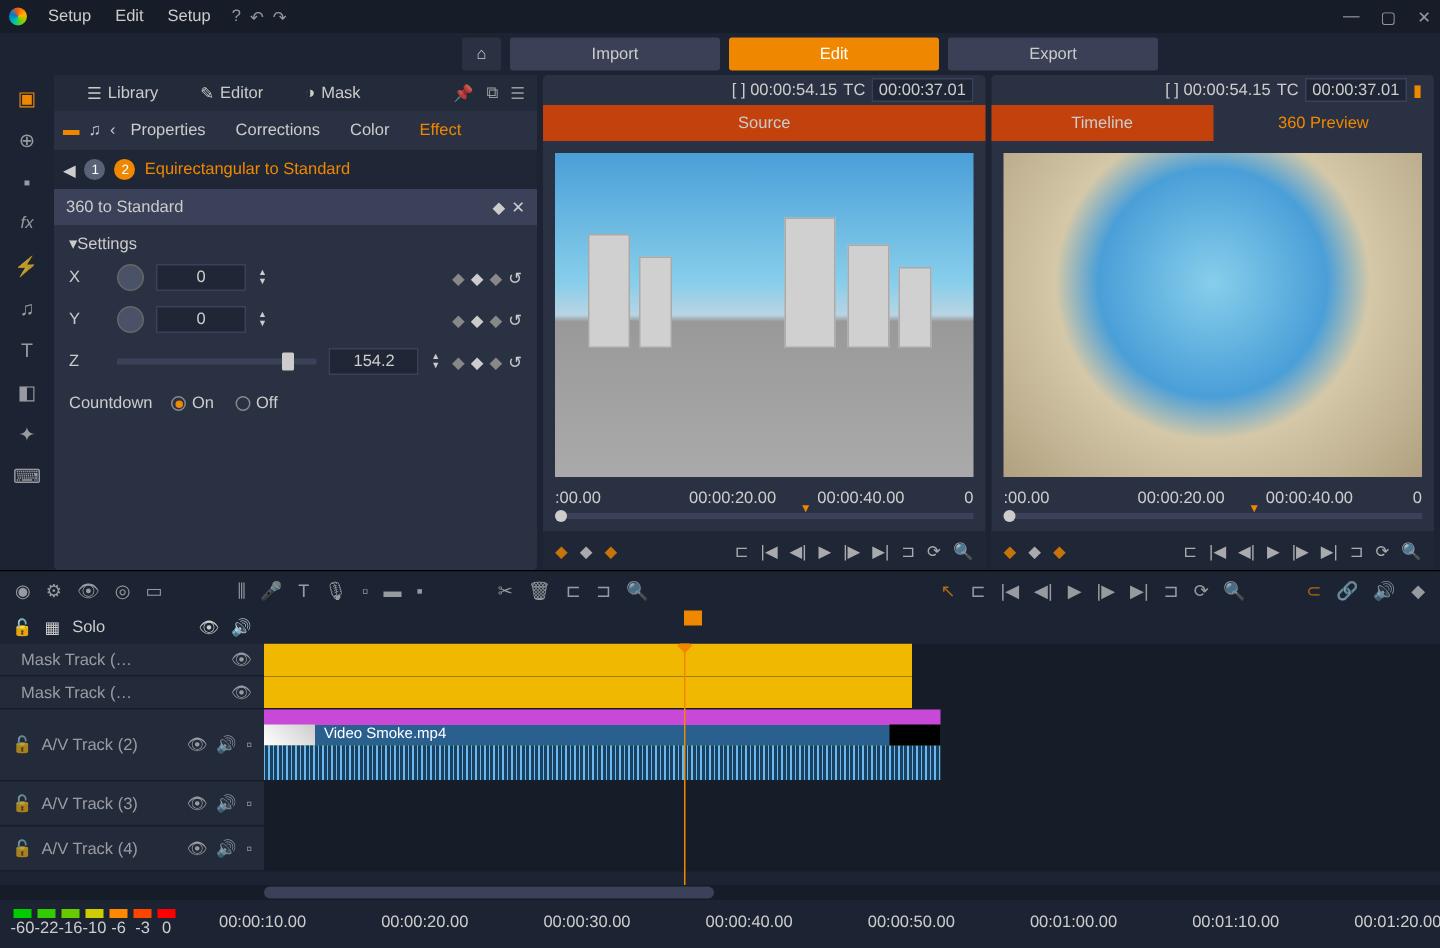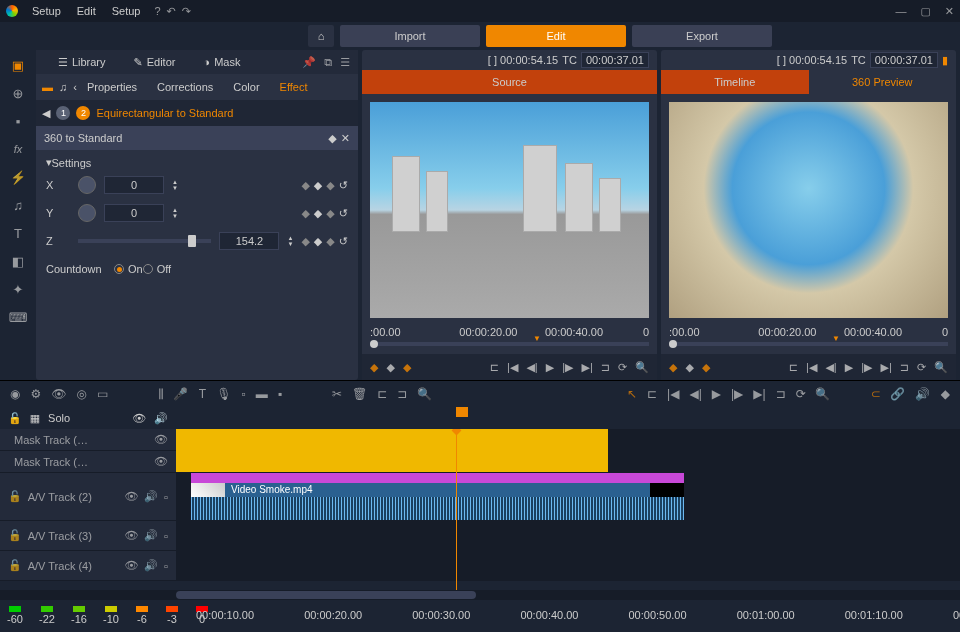--- a/index.html
+++ b/index.html
@@ -38,21 +38,21 @@
 .set-row{display:flex;align-items:center;height:28px;gap:8px}
 .set-row .lbl{width:24px}
 .knob{width:18px;height:18px;border-radius:50%;background:#4a5268;border:1px solid #666}
 .numbox{width:60px;height:18px;background:#1f2635;display:flex;align-items:center;justify-content:center;border:1px solid #3a4158}
 .spin{display:flex;flex-direction:column;gap:1px}
 .spin span{font-size:6px;line-height:5px;cursor:pointer}
 .diamonds{margin-left:auto;display:flex;gap:4px;color:#f08700;font-size:9px}
 .diamonds .g{color:#888}
 .slider{flex:1;height:4px;background:#3a4158;position:relative}
 .slider .h{position:absolute;right:15px;top:-4px;width:8px;height:12px;background:#ccc;border-radius:1px}
-.radio{display:flex;align-items:flex-end}
+.radio{display:flex;gap:14px;align-items:flex-end}
 .radio label{display:flex;align-items:center;gap:4px}
 .rdot{width:10px;height:10px;border-radius:50%;border:1px solid #888;display:flex;align-items:center;justify-content:center}
 .rdot.on::after{content:'';width:5px;height:5px;background:#f08700;border-radius:50%}
 .preview{flex:1;background:#2a3142;border-radius:3px;display:flex;flex-direction:column}
 .pv-head{height:20px;display:flex;align-items:center;justify-content:flex-end;gap:4px;padding:0 8px;font-size:10px}
 .tcbox{background:#1f2635;padding:1px 4px;border:1px solid #3a4158}
 .pv-tabs{height:24px;display:flex;background:#c2410c}
 .pv-tab{flex:1;display:flex;align-items:center;justify-content:center;cursor:pointer}
 .pv-tab.active{background:#2a3142;color:#f08700}
 .pv-img{flex:1;margin:8px;background:linear-gradient(180deg,#4a9fd8 0%,#87ceeb 40%,#b8d4e3 50%,#999 52%,#aaa 100%);position:relative;overflow:hidden}
@@ -75,29 +75,29 @@
 .tl-ruler .ph2{position:absolute;left:280px;top:0;width:12px;height:10px;background:#f08700}
 .tracks{flex:1;overflow:hidden}
 .trk{height:22px;display:flex;border-bottom:1px solid #161c28}
 .trk.tall{height:48px}
 .trk-h{width:176px;background:#232a3a;display:flex;align-items:center;gap:6px;padding:0 8px;font-size:10px}
 .trk-h span{opacity:.7;cursor:pointer}
 .trk-c{flex:1;position:relative;background:#161c28}
 .clip{position:absolute;height:100%;top:0}
 .clip.yel{background:#f0b800;left:0;width:432px}
 .clip.solo{background:#f0b800;left:0;width:432px;height:22px}
-.clip.vid{left:15px;width:493px;top:0;height:100%;background:linear-gradient(180deg,#c848d8 0 10px,#2a6090 10px 50%,#3a8048 50% 100%)}
+.clip.vid{left:0;width:451px;top:0;height:100%;background:linear-gradient(180deg,#c848d8 0 10px,#2a6090 10px 50%,#3a8048 50% 100%)}
 .clip.vid::before{content:'';position:absolute;left:0;top:10px;width:34px;height:calc(50% - 10px);background:linear-gradient(45deg,#fff,#ccc)}
 .clip.vid::after{content:'';position:absolute;right:0;top:10px;width:34px;height:calc(50% - 10px);background:#000}
 .clip .wave{position:absolute;bottom:0;left:0;right:0;height:50%;background:repeating-linear-gradient(90deg,#6bb8f0 0 1px,#1a4060 1px 3px)}
 .clip .lbl{position:absolute;left:40px;top:11px;color:#fff;font-size:10px}
 .scrollb{height:10px;background:#161c28;position:relative}
 .scrollb .th{position:absolute;left:176px;width:300px;height:8px;top:1px;background:#3a4158;border-radius:4px}
 .btm{height:30px;display:flex;background:#1c2433}
-.meter{width:176px;display:flex;align-items:center;gap:18px;padding:0 8px}
+.meter{width:176px;display:flex;align-items:center;gap:2px;padding:0 8px}
 .meter .bar{width:14px;display:flex;flex-direction:column;align-items:center;gap:1px;font-size:8px}
 .meter .bar .f{width:12px;height:6px}
 .tl-ruler2{flex:1;display:flex;align-items:center;gap:50px;padding-left:20px;font-size:9px;color:#888;position:relative}
 .playline{position:absolute;left:456px;top:0;bottom:0;width:1px;background:#f08700;pointer-events:none}
 .playline::before{content:'';position:absolute;top:-2px;left:-3px;width:7px;height:7px;background:#f08700;transform:rotate(45deg)}
 </style>
 </head>
 <body>
 
 <div class="titlebar">

